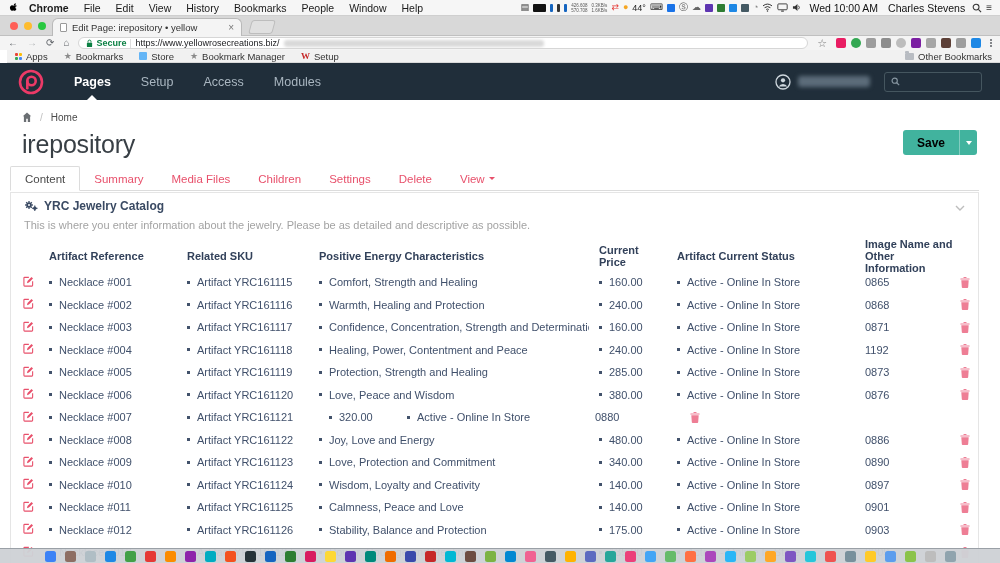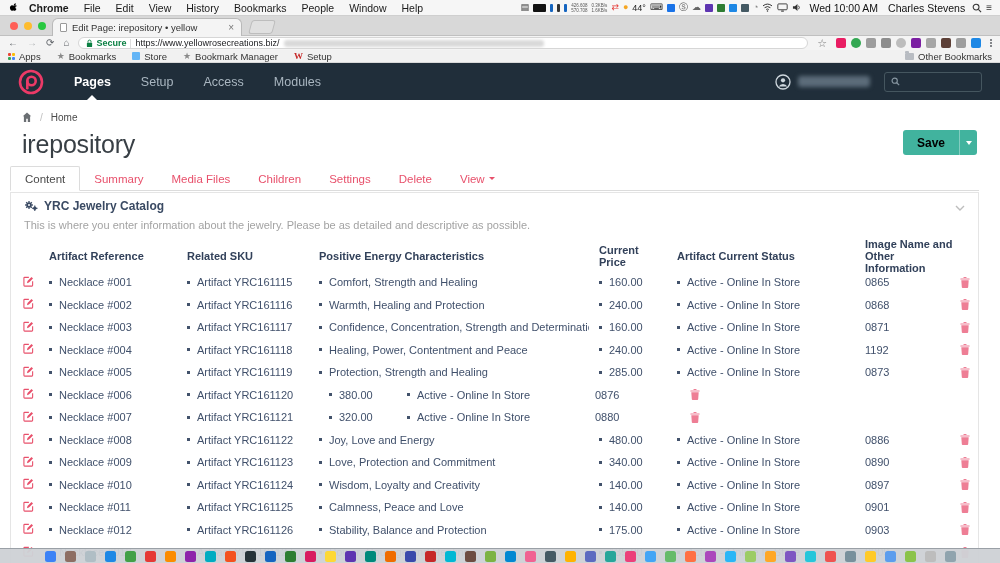--- a/index.html
+++ b/index.html
@@ -46,21 +46,21 @@
   .url-text { font-size:9px; color:#202124; white-space:nowrap; }
   .url-blur { width:260px; height:7px; background:#d9d9d9; border-radius:3px; filter:blur(1.5px); }
   .star-btn { color:#828282; font-size:11px; line-height:1; }
   .ext-icons { display:flex; align-items:center; gap:5px; }
   .ext { width:10px; height:10px; border-radius:2px; }
   .ext.round { border-radius:50%; }
   .dots-menu { color:#5f6368; font-size:10px; letter-spacing:0; line-height:3px; display:flex; flex-direction:column; align-items:center; gap:1px; }
   .dot { width:2px; height:2px; border-radius:50%; background:#5f6368; }
 
   
-  .bookmarksbar { position:absolute; top:50px; left:0; right:0; height:13px; background:#f1f1f1;
+  .bookmarksbar { position:absolute; top:50px; left:7px; right:0; height:13px; background:#f1f1f1;
     border-bottom:1px solid #d9d9d9; display:flex; align-items:center; padding:0 8px; gap:16px; font-size:9.5px; color:#333; }
   .bm-item { display:flex; align-items:center; gap:4px; white-space:nowrap; }
   .apps-grid { display:grid; grid-template-columns:3px 3px; grid-gap:1px; }
   .apps-grid div { width:3px; height:3px; border-radius:1px; }
   .bm-star { color:#8a8a8a; font-size:9px; line-height:1; }
   .bm-blue { width:8px; height:8px; background:#64b5f6; border-radius:1px; }
   .bm-w { color:#c62828; font-weight:bold; font-size:9px; font-family:"Liberation Serif", serif; }
   .bm-right { margin-left:auto; display:flex; align-items:center; gap:4px; color:#333; }
   .folder { width:9px; height:7px; background:#b8bcc2; border-radius:1px; position:relative; }
   .folder:before { content:""; position:absolute; top:-2px; left:0; width:4px; height:2px; background:#b8bcc2; border-radius:1px 1px 0 0; }
@@ -513,20 +513,21 @@
             </svg>
           </span>
         </div>
         <div class="t-row">
           <span class="cell c-edit"><svg width="11" height="11" viewBox="0 0 12 12">
               <path fill="none" stroke="#e8506b" stroke-width="1.2" d="M10.5 5.6v4.6a.8.8 0 0 1-.8.8H1.8a.8.8 0 0 1-.8-.8V2.3a.8.8 0 0 1 .8-.8H6.4"></path>
               <path fill="#e8506b" d="M4.3 7.9 4.9 5.5 9.3 1.1l1.6 1.6-4.4 4.4z"></path>
             </svg></span>
           <span class="cell c-ref"><span class="bullet"></span><span>Necklace #006</span></span>
           <span class="cell c-sku"><span class="bullet"></span><span>Artifact YRC161120</span></span>
+          <span class="cell c-energy"><span class="bullet"></span><span>Love, Peace and Wisdom</span></span>
           <span class="cell c-price"><span class="bullet"></span><span>380.00</span></span>
           <span class="cell c-status"><span class="bullet"></span><span>Active - Online In Store</span></span>
           <span class="cell c-img">0876</span>
           <span class="cell c-trash">
             <svg width="10" height="11" viewBox="0 0 10 11">
               <g fill="#ee7e95">
                 <rect x="3.5" y="0" width="3" height="1.1" rx="0.3"></rect>
                 <rect x="0.4" y="1.5" width="9.2" height="1.1" rx="0.3"></rect>
                 <path d="M1.3 3.3h7.4l-.5 6.8a.9.9 0 0 1-.9.9H2.7a.9.9 0 0 1-.9-.9z"></path>
               </g>

